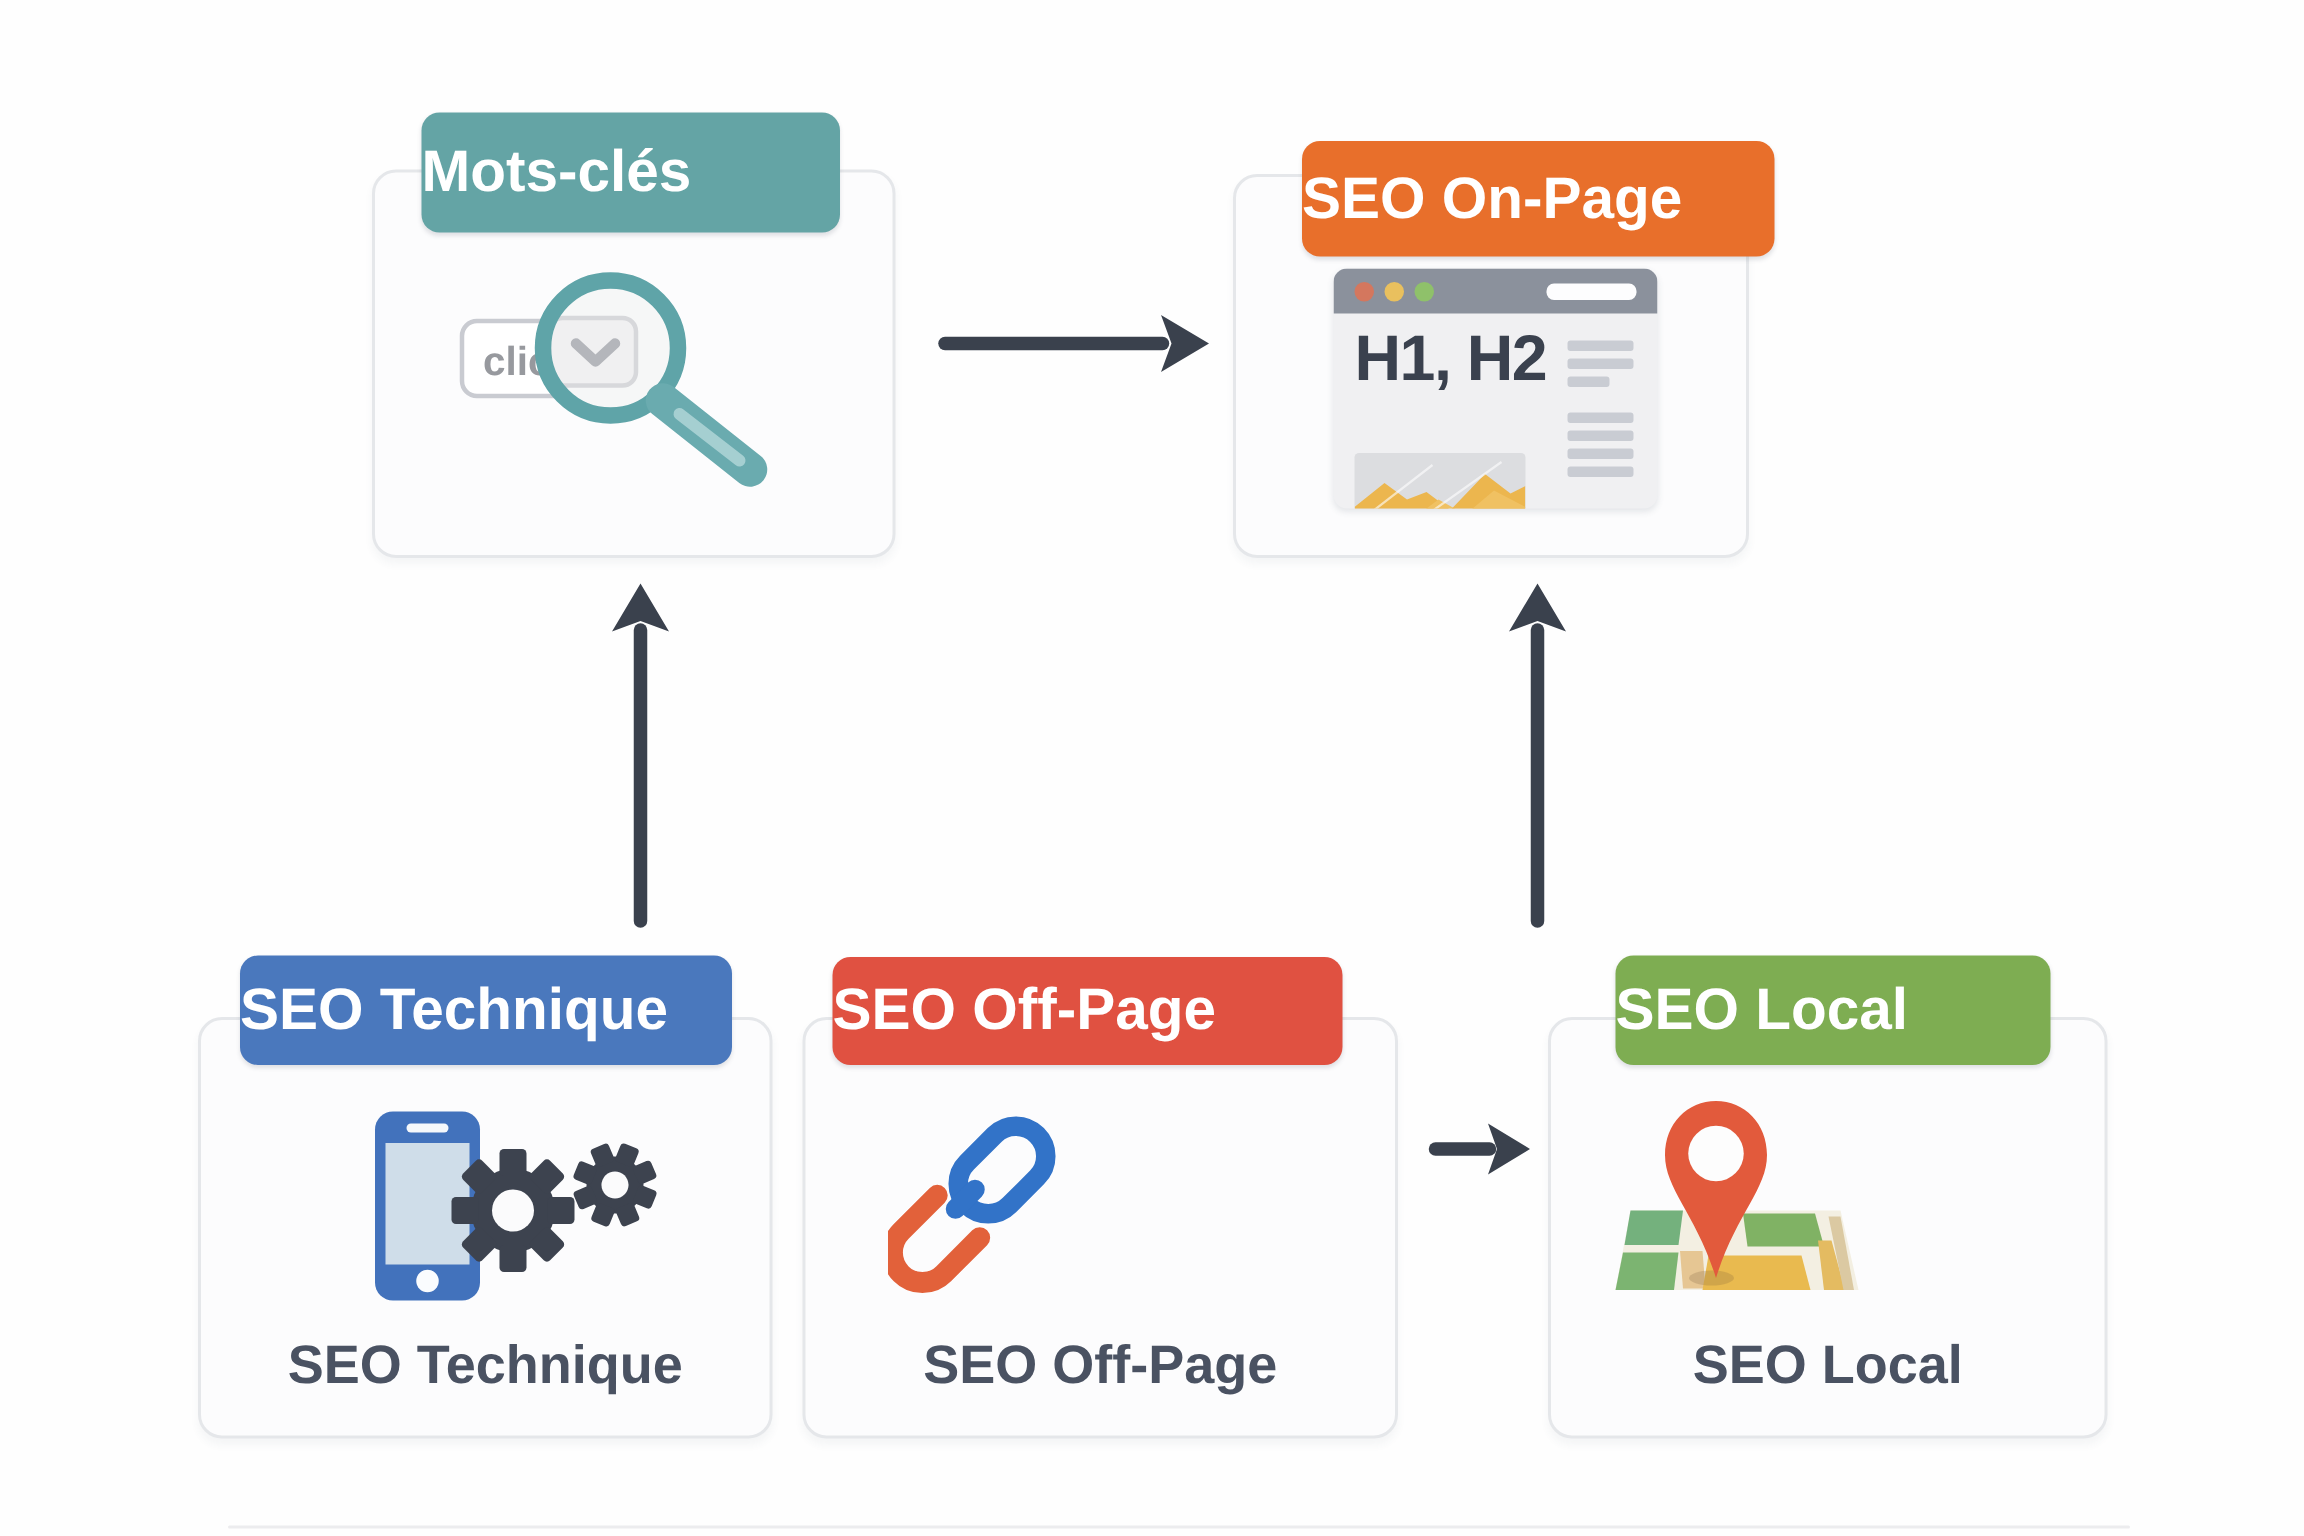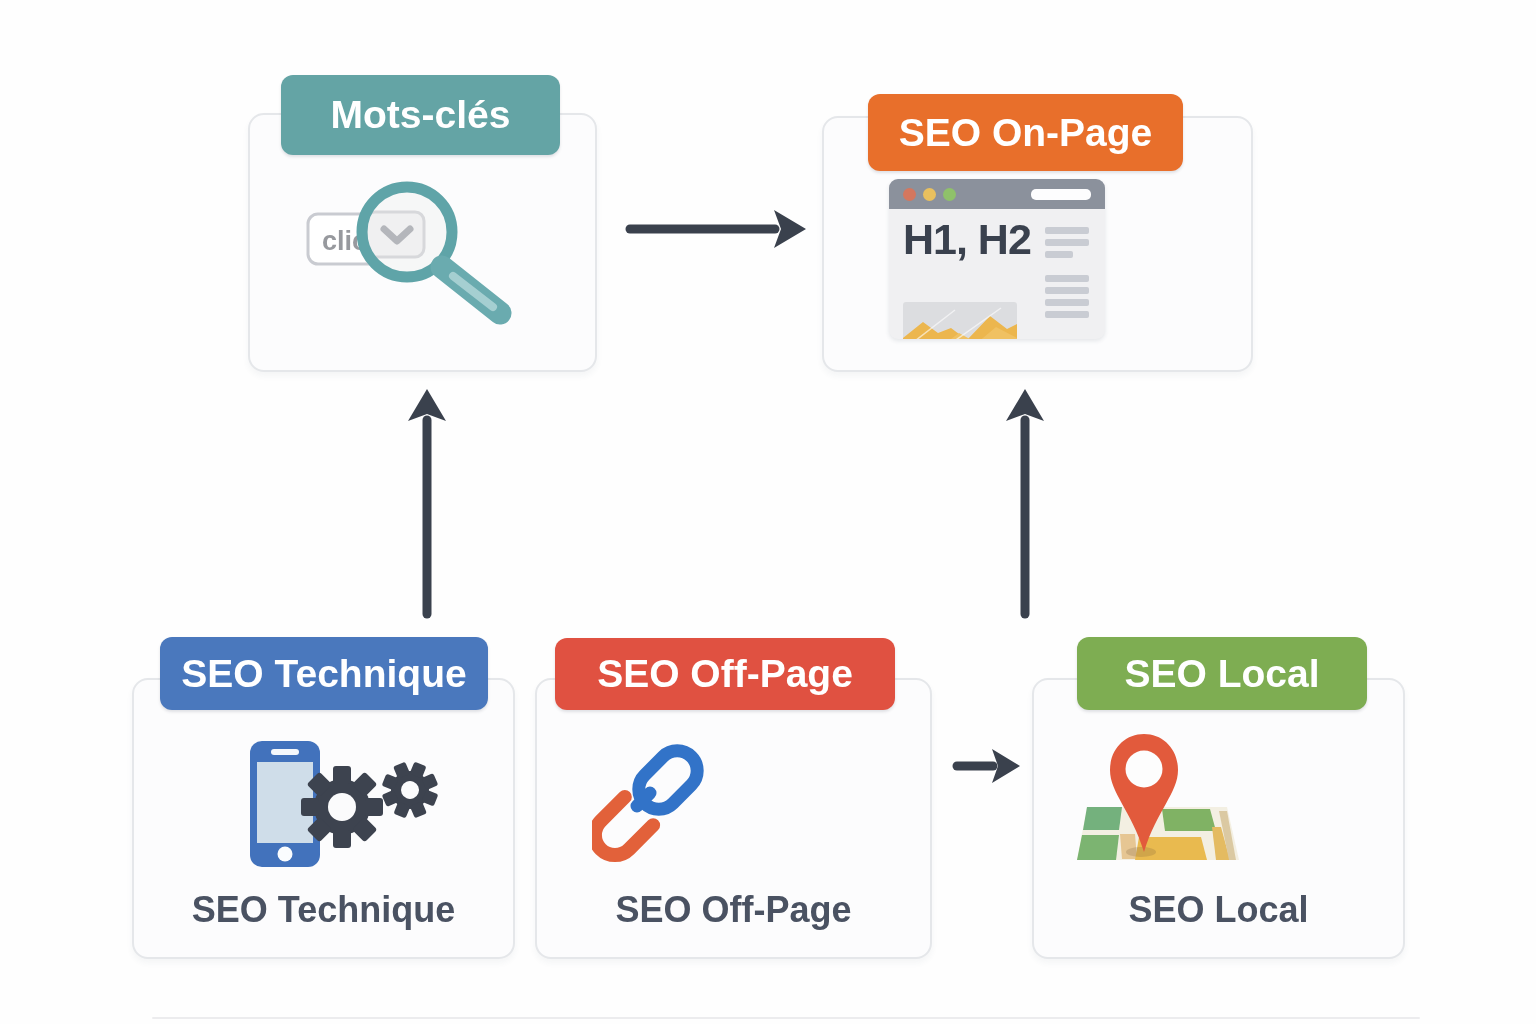--- a/index.html
+++ b/index.html
@@ -14,30 +14,30 @@
   
   .card {
     position:absolute;
     background:#fcfcfd;
     border:2px solid #e5e7ea;
     border-radius:16px;
     box-shadow:0 4px 6px rgba(60,70,90,.05);
     z-index:1;
   }
   .card-mots-cles   { left:248px; top:113px;  width:349px; height:259px; }
-  .card-on-page     { left:822px; top:116px;  width:431px; height:256px; }
+  .card-on-page     { left:822px; top:116px;  width:344px; height:256px; }
   .card-technique   { left:132px; top:678px;  width:383px; height:281px; }
   .card-off-page    { left:535px; top:678px;  width:397px; height:281px; }
   .card-local       { left:1032px; top:678px; width:373px; height:281px; }
 
   
   .header {
     position:absolute;
     z-index:2;
-    display:flex; align-items:center; justify-content:center;
+    display:flex; align-items:center; 
     color:#ffffff;
     font-weight:bold;
     font-size:39px;
     border-radius:12px;
     box-shadow:0 2px 3px rgba(60,70,90,.15);
   }
   .header-mots-cles { left:281px;  top:75px;  width:279px; height:80px; background:#64a4a5; }
   .header-on-page   { left:868px;  top:78px;  width:315px; height:77px; background:#e86f2b;margin-top:16px; }
   .header-technique { left:160px;  top:637px; width:328px; height:73px; background:#4a78bd; }
   .header-off-page  { left:555px;  top:638px; width:340px; height:72px; background:#e05141; }

